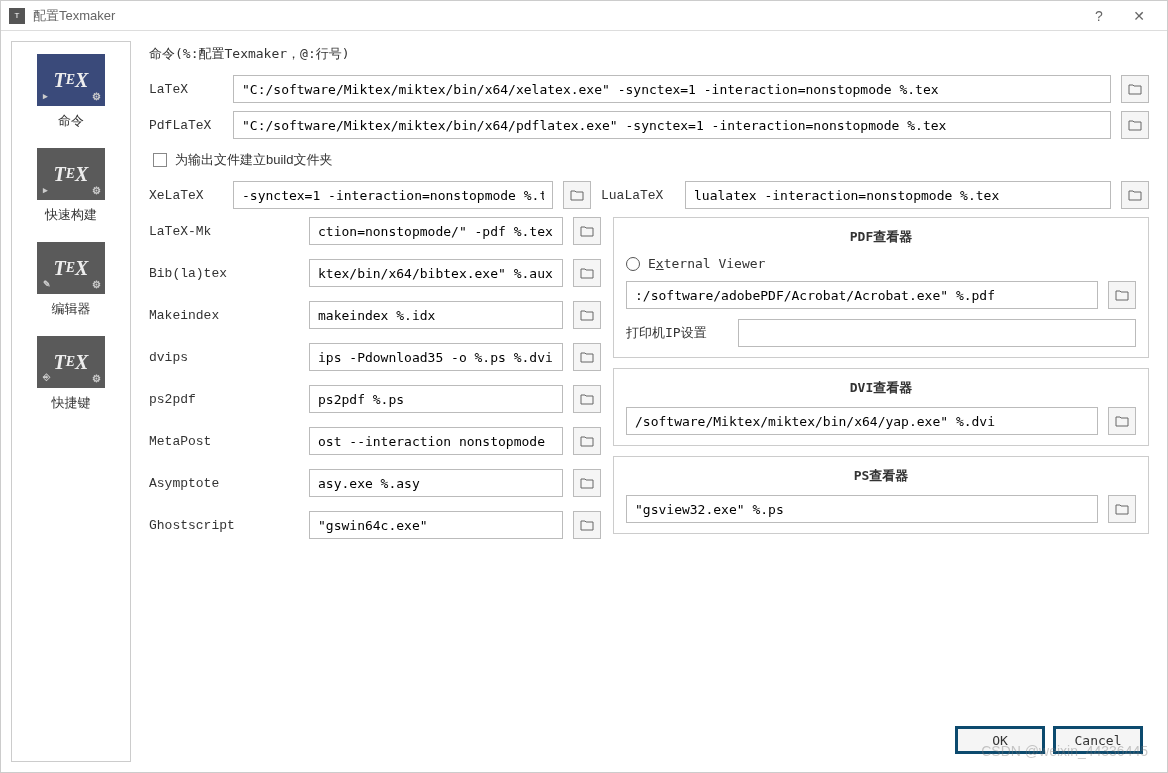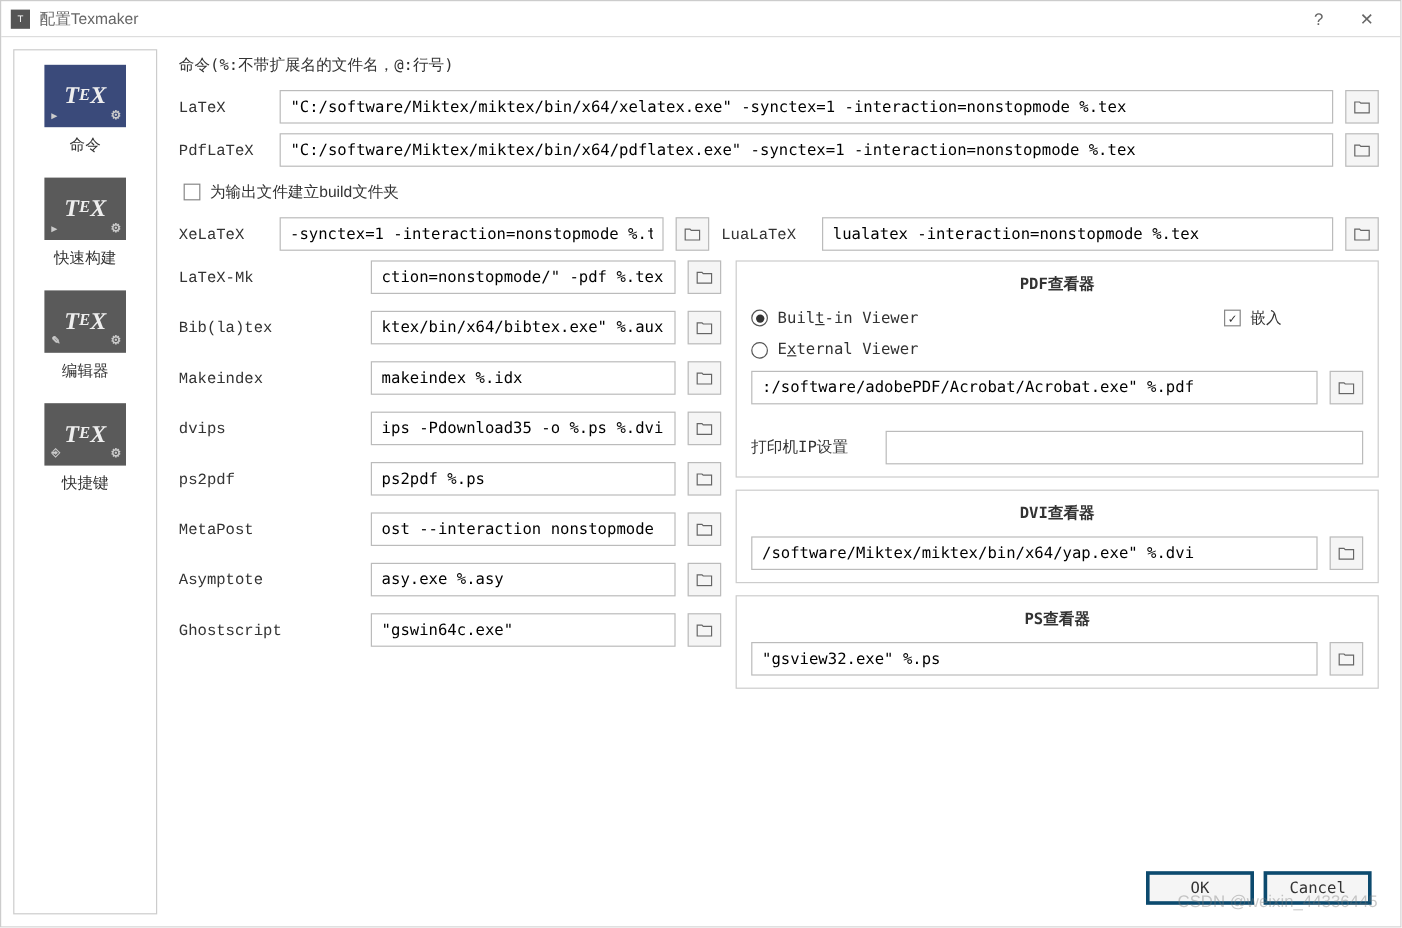--- a/index.html
+++ b/index.html
@@ -189,21 +189,21 @@
 }
 .watermark {
   position: absolute;
   right: 20px; bottom: 14px;
   color: rgba(120,120,120,0.4);
   font-size: 14px;
   pointer-events: none;
 }
 .ul { text-decoration: underline; }
 .printer-row {
-  display:flex; align-items:center; gap:12px;margin-top:12px;
+  display:flex; align-items:center; gap:12px;
 }
 .printer-row .lbl2 { font-family: "SimSun", monospace; width: 100px; }
 </style>
 </head>
 <body>
 
 <div class="window">
   <div class="titlebar">
     <span class="app-icon">T</span>
     <span class="title">配置Texmaker</span>
@@ -229,21 +229,21 @@
         <div class="sb-icon">T<sub style="font-size:14px">E</sub>X<span class="mini">✎</span><span class="gear">⚙</span></div>
         <span class="sb-label">编辑器</span>
       </div>
       <div class="sb-item">
         <div class="sb-icon">T<sub style="font-size:14px">E</sub>X<span class="mini">⎆</span><span class="gear">⚙</span></div>
         <span class="sb-label">快捷键</span>
       </div>
     </div>
 
     <div class="main">
-      <div class="hint-line">命令(%:不带扩展名的文件名，@:行号)</div>
+      <div class="hint-line">命令(%:配置Texmaker，@:行号)</div>
 
       <div class="row">
         <span class="lbl">LaTeX</span>
         <input type="text" class="field" value="&quot;C:/software/Miktex/miktex/bin/x64/xelatex.exe&quot; -synctex=1 -interaction=nonstopmode %.tex" style="">
         <div class="browse-btn">
           <svg viewBox="0 0 14 12">
               <path d="M1 2h4l1 1h7v8H1z" fill="none" stroke="#666" stroke-width="1"></path>
             </svg>
         </div>
       </div>
@@ -353,30 +353,20 @@
                   <path d="M1 2h4l1 1h7v8H1z" fill="none" stroke="#666" stroke-width="1"></path>
                 </svg>
               </div>
             </div>
         </div>
 
         <div class="right-col">
           <div class="group">
             <div class="group-title">PDF查看器</div>
             <div class="radio-row">
-              <div class="radio">
-                  <div class="dot"></div>
-                </div>
-              <span><span>Buil</span><span class="ul">t</span><span>-in Viewer</span></span>
-              <div class="spacer"></div>
-              <div class="cb">✓</div>
-              <span>嵌入</span>
-              <div style="width:60px"></div>
-            </div>
-            <div class="radio-row">
               <div class="radio"></div>
               <span><span>E</span><span class="ul">x</span><span>ternal Viewer</span></span>
             </div>
             <div style="display:flex;gap:10px;align-items:center">
               <input type="text" class="field" value=":/software/adobePDF/Acrobat/Acrobat.exe&quot; %.pdf" style="">
               <div class="browse-btn">
                   <svg viewBox="0 0 14 12">
                     <path d="M1 2h4l1 1h7v8H1z" fill="none" stroke="#666" stroke-width="1"></path>
                   </svg>
                 </div>

